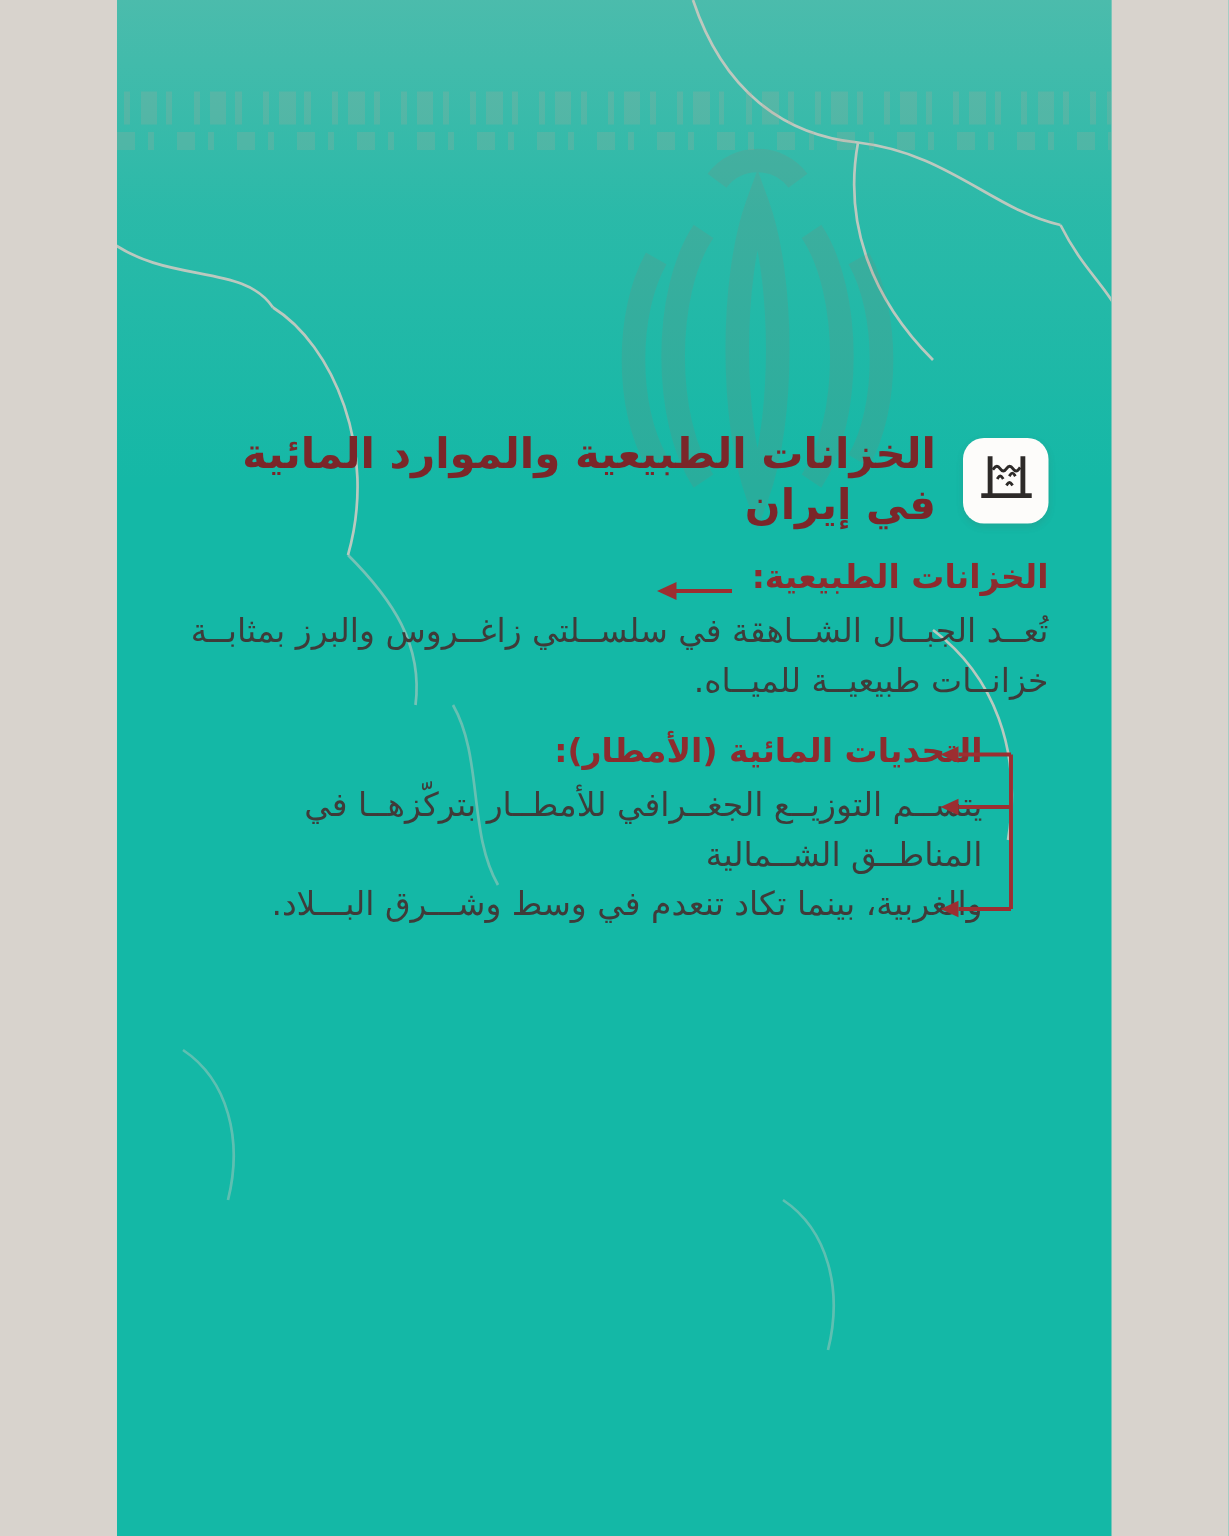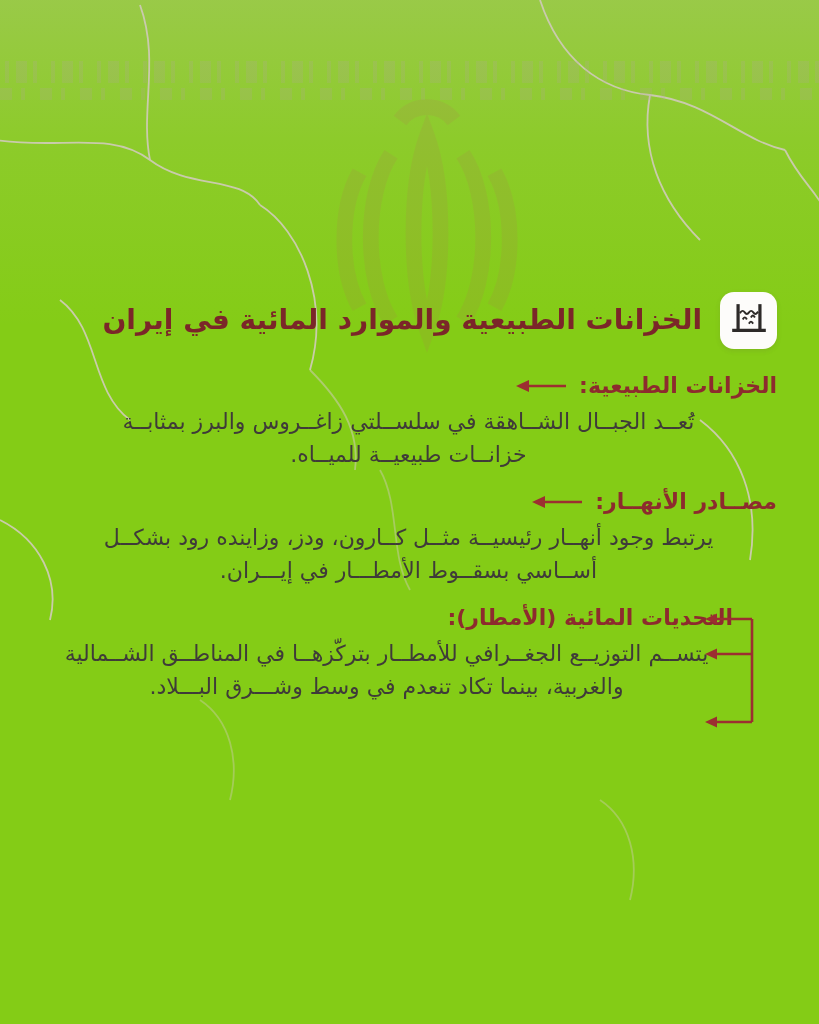--- a/index.html
+++ b/index.html
@@ -1,20 +1,20 @@
 <!DOCTYPE html>
 <html lang="ar" dir="rtl"><head>
 <meta charset="utf-8">
 <style>
   html,body{margin:0;padding:0;background:#d8d3cd;}
   .page{
     position:relative;
-    width:819px;height:1024px;
+    width:663px;height:1024px;
     margin:0 auto;
-    background:#84cc16;
+    background:#14b8a6;
     overflow:hidden;
     direction:rtl;
     font-family:"DejaVu Sans", sans-serif;
   }
   
   .top-wash{
     position:absolute;inset:0;
     background:linear-gradient(180deg, rgba(203,196,186,.30) 0%, rgba(203,196,186,.12) 14%, rgba(203,196,186,0) 32%);
     pointer-events:none;
   }
@@ -39,28 +39,28 @@
   .icon-box{
     flex:0 0 auto;width:57px;height:57px;border-radius:14px;
     background:#fdfcfa;box-shadow:0 2px 5px rgba(90,80,70,.14);
     display:flex;align-items:center;justify-content:center;
   }
   .title{
     margin:0;font-size:28px;font-weight:bold;line-height:34px;
     color:#7b2629;
   }
 
-  .heading-row{display:flex;align-items:center;gap:12px;height:30px;margin-bottom:4px;}
+  .heading-row{display:flex;align-items:flex-end;gap:12px;height:30px;margin-bottom:4px;}
   .heading{margin:0;font-size:22px;font-weight:bold;line-height:30px;color:#8d2b2e;}
   .arrow-svg{flex:0 0 auto;display:block;}
 
   .para{
     margin:0 0 16px 0;
     font-size:22px;line-height:33px;color:#3f3b39;
-    text-align:center;white-space:pre-line;
+    text-align:right;white-space:pre-line;
   }
 
   .section-3{position:relative;}
   .section-3 .heading-row,
   .section-3 .para{margin-left:0;margin-right:44px;}
   .section-3 .para{margin-bottom:2px;}
   .bracket{position:absolute;top:10px;right:22px;pointer-events:none;}
 </style>
 </head>
 <body>
@@ -118,31 +118,20 @@
         <h2 class="heading">الخزانات الطبيعية:</h2>
         <svg class="arrow-svg" width="52" height="14" viewBox="0 0 52 14">
           <path d="M13 7 H51" stroke="#9c2e31" stroke-width="2.6"></path>
           <polygon points="1,7 14,1 14,13" fill="#9c2e31"></polygon>
         </svg>
       </div>
       <p class="para">تُعــد الجبــال الشــاهقة في سلســلتي زاغــروس والبرز بمثابــة
 خزانــات طبيعيــة للميــاه.</p>
     </section>
 
-    <section class="section">
-      <div class="heading-row">
-        <h2 class="heading">مصــادر الأنهــار:</h2>
-        <svg class="arrow-svg" width="52" height="14" viewBox="0 0 52 14">
-          <path d="M13 7 H51" stroke="#9c2e31" stroke-width="2.6"></path>
-          <polygon points="1,7 14,1 14,13" fill="#9c2e31"></polygon>
-        </svg>
-      </div>
-      <p class="para">يرتبط وجود أنهــار رئيسيــة مثــل كــارون، ودز، وزاينده رود بشكــل
-أســاسي بسقــوط الأمطـــار في إيـــران.</p>
-    </section>
 
     <section class="section section-3">
       <svg class="bracket" width="52" height="116" viewBox="0 0 52 116" fill="none">
         <path d="M49 6 V109" stroke="#9c2e31" stroke-width="2.6"></path>
         <path d="M49 6 H14" stroke="#9c2e31" stroke-width="2.6"></path>
         <polygon points="2,6 14,0.5 14,11.5" fill="#9c2e31"></polygon>
         <path d="M49 41 H14" stroke="#9c2e31" stroke-width="2.6"></path>
         <polygon points="2,41 14,35.5 14,46.5" fill="#9c2e31"></polygon>
         <path d="M49 109 H14" stroke="#9c2e31" stroke-width="2.6"></path>
         <polygon points="2,109 14,103.5 14,114.5" fill="#9c2e31"></polygon>

